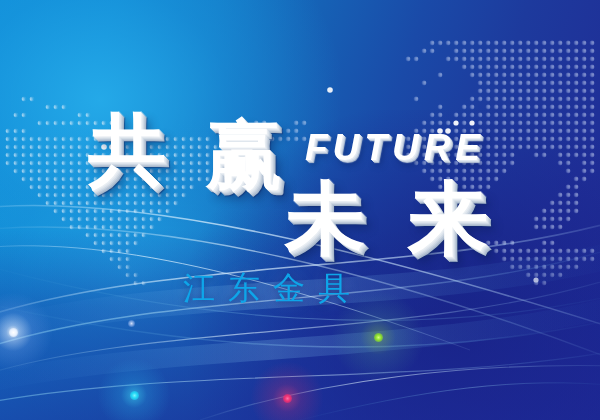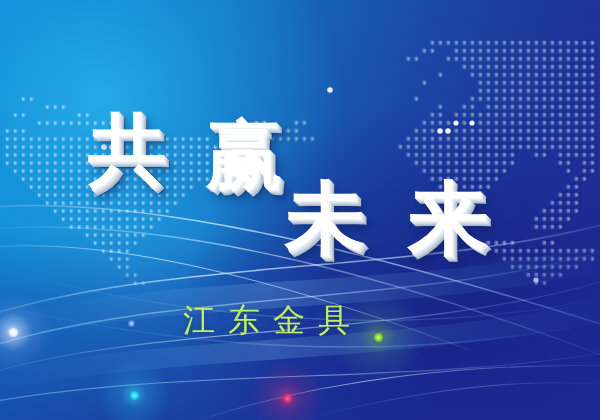--- a/index.html
+++ b/index.html
@@ -80,23 +80,22 @@
       4px 5px 6px rgba(10,30,90,.5);
   }
 
   #t-wei {position:absolute;left:285px;top:179px;font-size:80px;}
   #t-lai {position:absolute;left:408px;top:179px;font-size:80px;}
 
   #t-brand{
     position:absolute;left:183px;top:272px;
     font-family:"DejaVu Sans","Liberation Sans",sans-serif;
     font-weight:400;font-size:32px;letter-spacing:13px;
-    color:#bef264;white-space:nowrap;line-height:1;
+    color:#0ea5e9;white-space:nowrap;line-height:1;
     text-shadow:0 1px 6px rgba(10,30,95,.55),0 0 16px rgba(150,200,255,.30);
-    margin-top:32px;
   }
 </style>
 </head>
 <body>
 
 <div id="stage">
 
   <div class="bg-base"></div>
   <div class="bg-glow-tl"></div>
   <div class="bg-glow-ml"></div>
@@ -1084,20 +1083,21 @@
   <div class="orb-core" style="left:374px;top:333px;width:9px;height:9px;
        background:radial-gradient(circle,#d6ff7a 0%,#8ce02a 42%,rgba(110,200,60,0) 100%);"></div>
 
   <div class="txt-layer">
 
     <div id="row-gongying">
       <span id="t-gong" class="cjk-heavy">共</span>
       <span id="t-ying" class="cjk-heavy">赢</span>
     </div>
 
+    <div id="t-future">FUTURE</div>
 
     <div id="t-wei" class="cjk-heavy">未</div>
     <div id="t-lai" class="cjk-heavy">来</div>
 
     <div id="t-brand">江东金具</div>
   </div>
 
 </div>
 
 </body></html>

